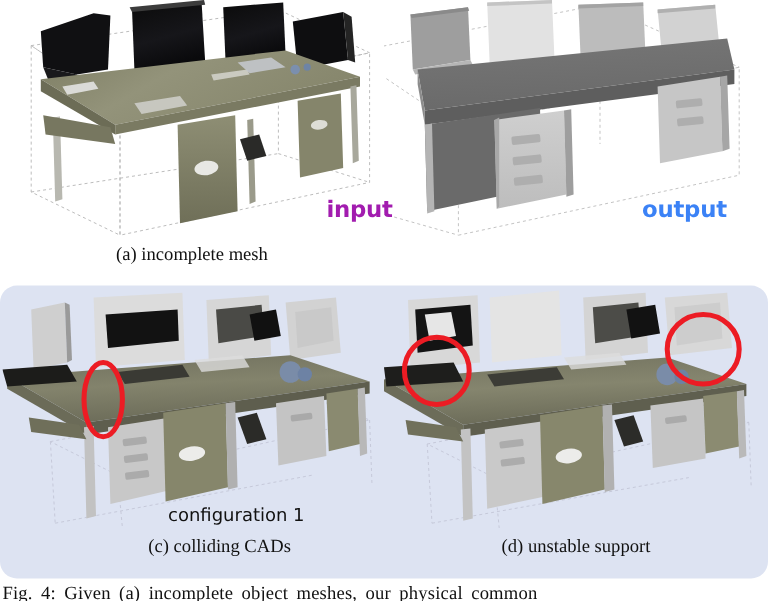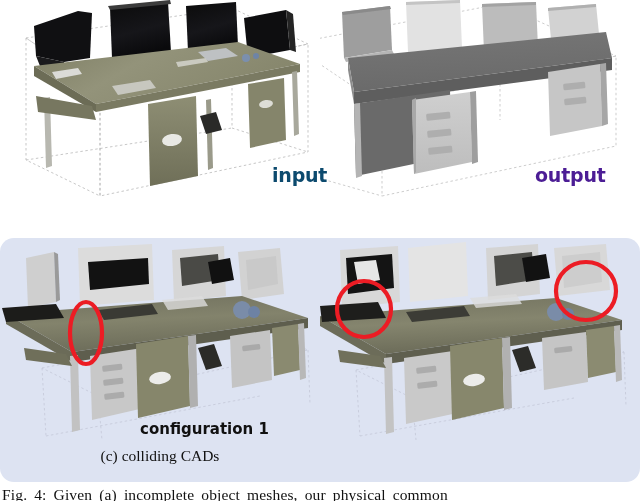--- a/index.html
+++ b/index.html
@@ -40,27 +40,27 @@
   .card{
     position:absolute;left:0;top:238px;width:640px;height:244px;
     background:#dde3f2;border-radius:14px;
   }
   .panel-c{position:absolute;left:2px;top:240px;width:318px;height:200px;}
   .panel-d{position:absolute;left:320px;top:240px;width:318px;height:200px;}
 
   .conf{
     position:absolute;
     font-family:"DejaVu Sans", sans-serif;
-    font-weight:bold;font-size:15px;color:#111;
+    font-weight:normal;font-size:15px;color:#111;
     white-space:nowrap;
   }
   .conf-1{left:140px;top:420px;}
   .conf-2{left:459px;top:420px;}
 
-  .cap-c{left:0;top:447px;width:320px;}
+  .cap-c{left:0;top:447px;width:320px;padding-left:23px;}
   .cap-d{left:320px;top:447px;width:320px;}
 
   
   .fig-caption{
     position:absolute;left:0;top:486px;width:640px;
     font-family:"Liberation Serif", serif;
     font-size:15.5px;color:#111;
     text-align:justify;
     white-space:nowrap;
     overflow:hidden;
@@ -211,23 +211,24 @@
           <rect x="243" y="84" width="22" height="6.5" rx="1.5" fill="#aeaeae" transform="rotate(-6 243 84)"></rect>
           <rect x="244" y="99" width="22" height="6.5" rx="1.5" fill="#aeaeae" transform="rotate(-6 244 99)"></rect>
 
           <polygon points="34,104 40,103 42,176 36,178" fill="#b4b4b4"></polygon>
           <polygon points="150,92 156,91 158,162 152,164" fill="#9e9e9e"></polygon>
           <polygon points="280,64 286,63 288,124 282,126" fill="#a6a6a6"></polygon>
         </g>
       </svg>
     </div>
 
-
-    <div class="tag tag-input" style="color:#0c4a6e">input</div>
-    <div class="tag tag-output" style="color:#4c1d95">output</div>
+    <div class="cap cap-a">(a) incomplete mesh</div>
+
+    <div class="tag tag-input" style="color:#a21caf">input</div>
+    <div class="tag tag-output" style="color:#3b82f6">output</div>
   </div>
 
   <div class="card"></div>
 
   <div class="panel-c">
     <svg class="scene-svg" width="318" height="200" viewBox="0 0 318 200">
       <defs>
         <linearGradient id="cTop" x1="0" y1="0" x2="0.25" y2="1">
           <stop offset="0%" stop-color="#70705e"></stop>
           <stop offset="50%" stop-color="#83836c"></stop>
@@ -345,15 +346,16 @@
       </g>
 
       <ellipse class="ellipse-annot" cx="44" cy="69" rx="27" ry="28"></ellipse>
       <ellipse class="ellipse-annot" cx="266" cy="51" rx="30" ry="29"></ellipse>
     </svg>
   </div>
 
   <div class="conf conf-1">configuration 1</div>
 
   <div class="cap cap-c">(c) colliding CADs</div>
+  <div class="cap cap-d">(d) unstable support</div>
 
   <div class="fig-caption">Fig. 4: Given (a) incomplete object meshes, our physical common</div>
 </div>
 
 </body></html>

